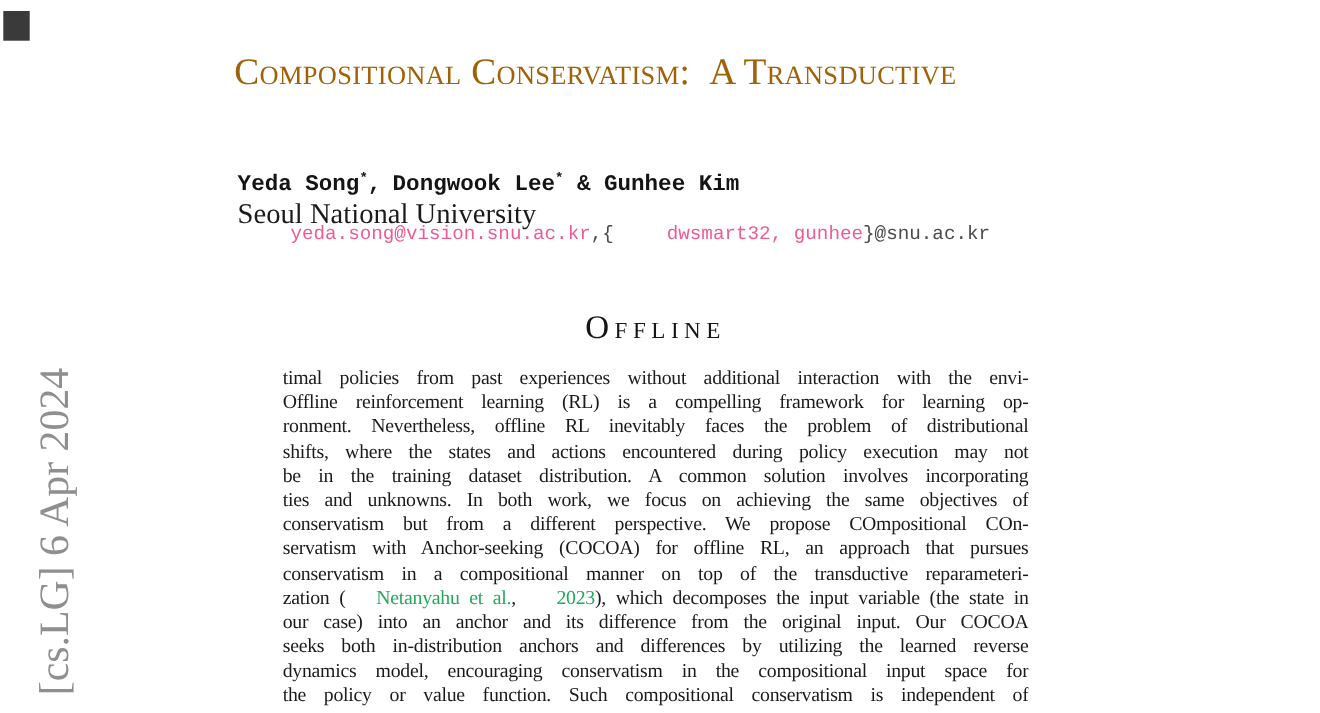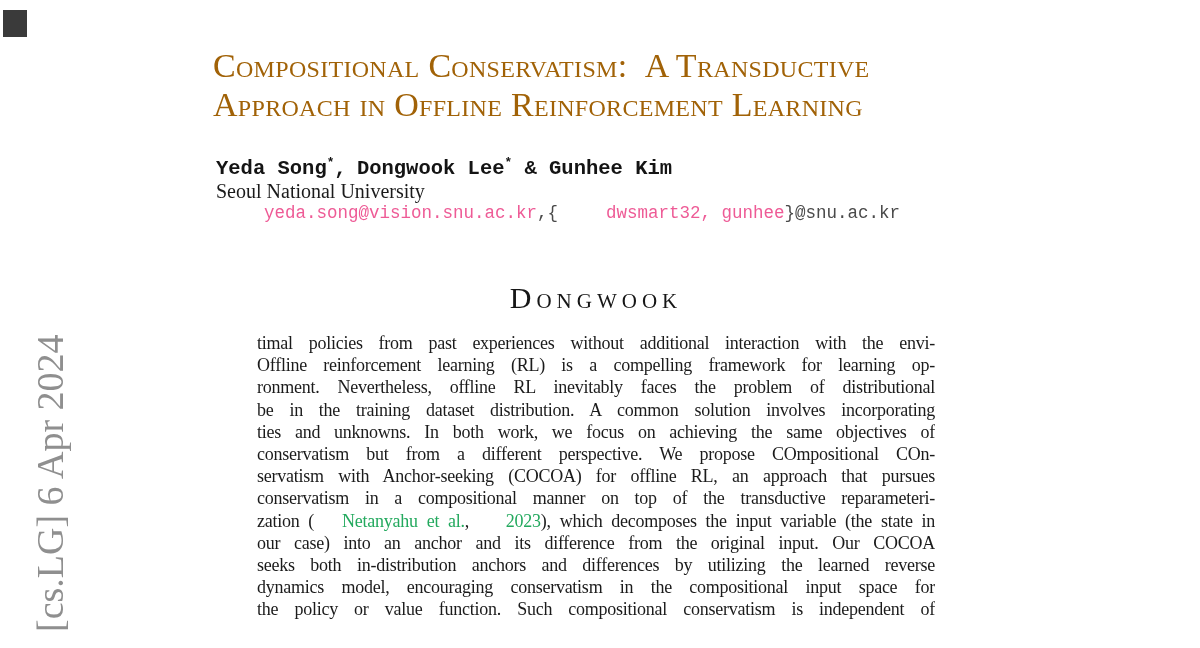--- a/index.html
+++ b/index.html
@@ -13,21 +13,21 @@
     white-space:nowrap;font-size:38px;line-height:42px;color:#8f8f8f;
     font-family:"Liberation Serif", serif;
   }
   .paper-title{
     position:absolute;left:213px;top:47px;width:840px;
     font-variant:small-caps;font-size:34px;line-height:38.5px;
     letter-spacing:0.3px;color:#a16207;
   }
   .authors-line{position:absolute;left:216px;top:157px;font-size:20.5px;font-weight:bold;color:#141414;font-family:Liberation Mono, monospace;}
   .s-sup{vertical-align:super;font-size:0.62em;line-height:0;}
-  .affiliation{position:absolute;left:216px;top:180px;font-size:20px;color:#1b1b1b;}
+  .affiliation{position:absolute;left:216px;top:180px;font-size:26px;color:#1b1b1b;}
   .email-line{
     position:absolute;left:216px;top:203px;
     font-family:"Liberation Mono", monospace;font-size:17.5px;color:#4a4a4a;white-space:nowrap;
   }
   .s-pink{color:#ee5b96;margin-left:48px;}
   .s-dark{color:#4a4a4a;}
   .s-green{color:#23a95e;margin-left:28px;}
   .s-italic{}
   .abstract-heading{
     position:absolute;left:257px;top:281px;width:678px;text-align:center;
@@ -46,35 +46,35 @@
 <body>
 
 <div class="page">
 
   <div class="corner-mark"></div>
 
   <div class="arxiv-stamp">[cs.LG] 6 Apr 2024</div>
 
   <div class="paper-title">
     <div>Compositional Conservatism: A Transductive</div>
-    <div>Approach in Offline Reinforcement Learning</div>
   </div>
 
   <div class="authors-line"><span>Yeda Song</span><span class="s-sup">*</span><span>, Dongwook Lee</span><span class="s-sup">*</span><span> &amp; Gunhee Kim</span></div>
 
   <div class="affiliation">Seoul National University</div>
 
   <div class="email-line"><span class="s-pink">yeda.song@vision.snu.ac.kr</span><span class="s-dark">,{</span><span class="s-pink">dwsmart32, gunhee</span><span class="s-dark">}@snu.ac.kr</span></div>
 
-  <div class="abstract-heading">Dongwook</div>
+  <div class="abstract-heading">Offline</div>
 
   <div class="abstract-body">
       <div class="abs-line"><span>timal policies from past experiences without additional interaction with the envi-</span></div>
       <div class="abs-line"><span>Offline reinforcement learning (RL) is a compelling framework for learning op-</span></div>
       <div class="abs-line"><span>ronment.  Nevertheless, offline RL inevitably faces the problem of distributional</span></div>
+      <div class="abs-line"><span>shifts, where the states and actions encountered during policy execution may not</span></div>
       <div class="abs-line"><span>be in the training dataset distribution. A common solution involves incorporating</span></div>
       <div class="abs-line"><span>ties and unknowns.  In both work, we focus on achieving the same objectives of</span></div>
       <div class="abs-line"><span>conservatism but from a different perspective.  We propose COmpositional COn-</span></div>
       <div class="abs-line"><span>servatism with Anchor-seeking (COCOA) for offline RL, an approach that pursues</span></div>
       <div class="abs-line"><span>conservatism in a </span><span class="s-italic">compositional</span><span> manner on top of the transductive reparameteri-</span></div>
       <div class="abs-line"><span>zation (</span><span class="s-green">Netanyahu et al.</span><span>, </span><span class="s-green">2023</span><span>), which decomposes the input variable (the state in</span></div>
       <div class="abs-line"><span>our case) into an anchor and its difference from the original input.  Our COCOA</span></div>
       <div class="abs-line"><span>seeks both in-distribution anchors and differences by utilizing the learned reverse</span></div>
       <div class="abs-line"><span>dynamics model, encouraging conservatism in the compositional input space for</span></div>
       <div class="abs-line"><span>the policy or value function. Such compositional conservatism is independent of</span></div>

